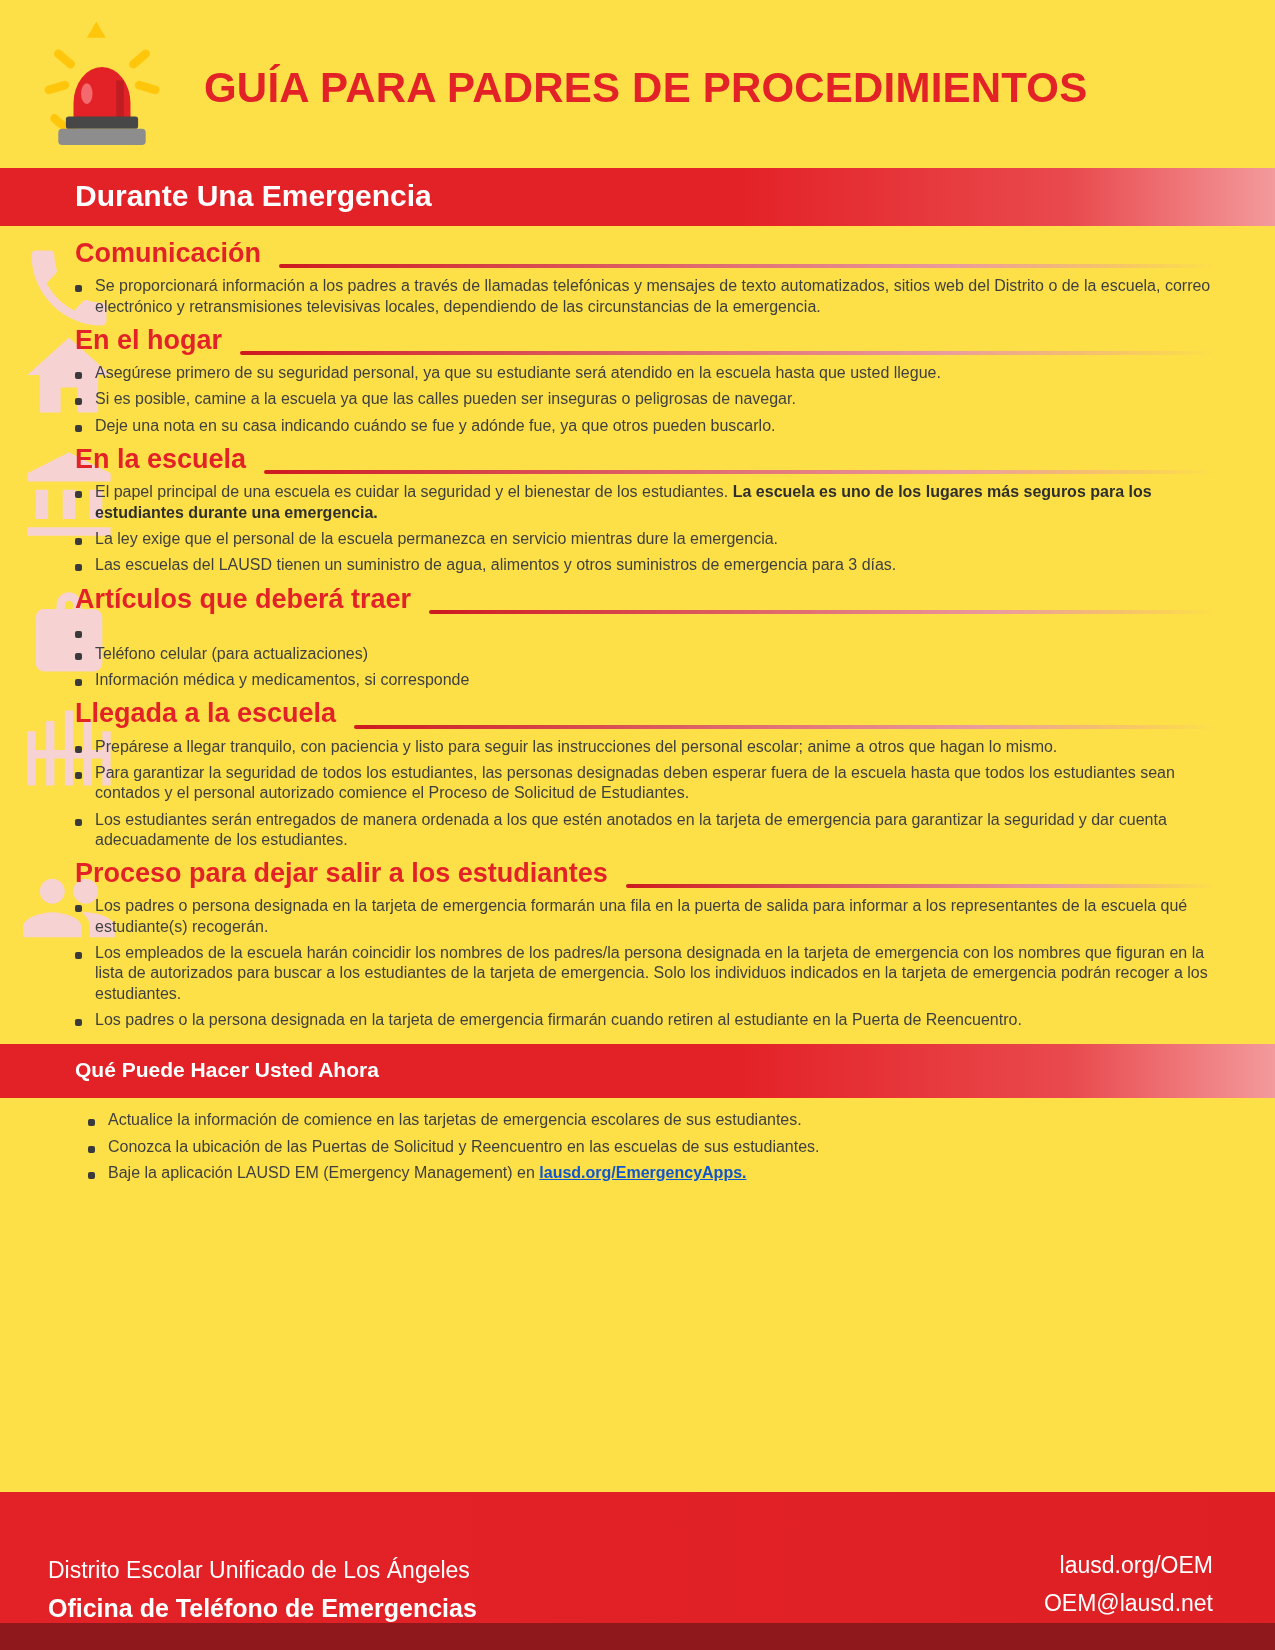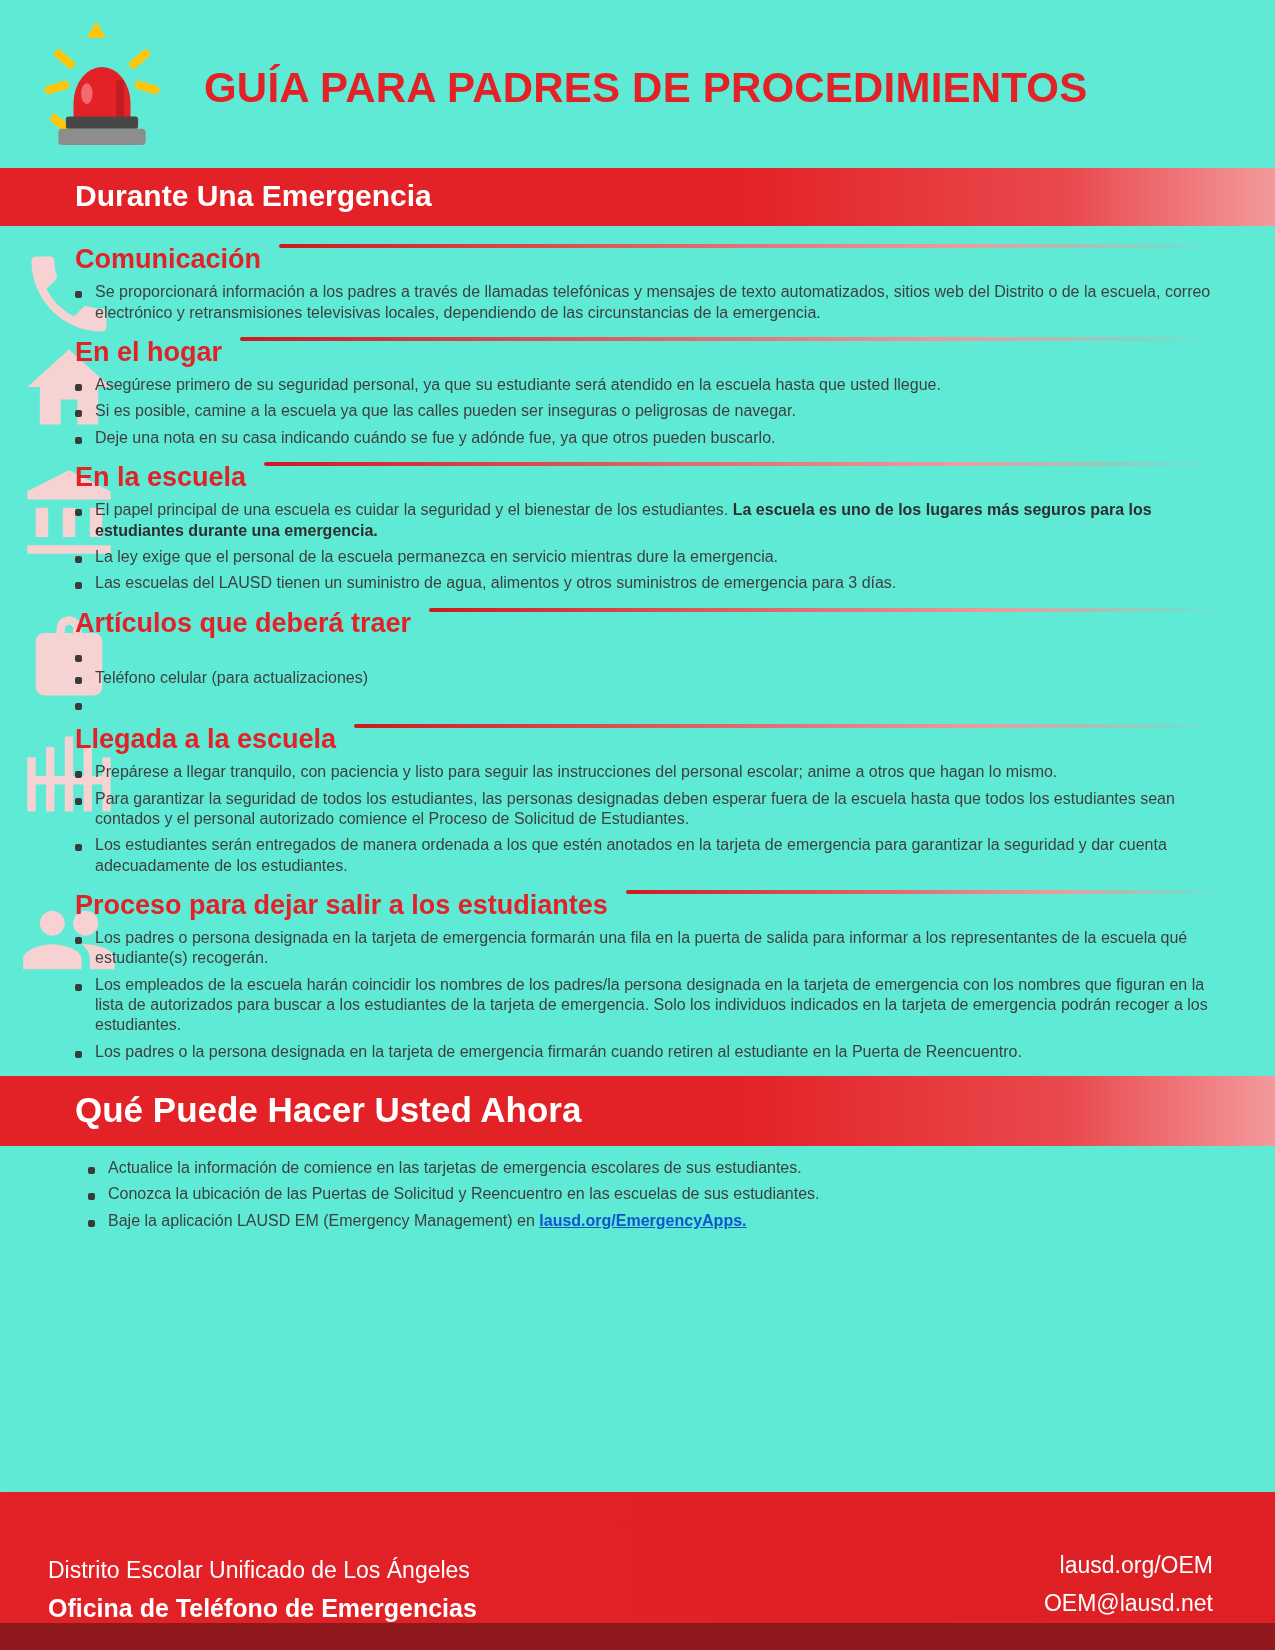--- a/index.html
+++ b/index.html
@@ -6,39 +6,39 @@
     --red:#e32227;
     --dark-red:#8e181b;
     --pink:#f7d2d2;
     --text:#3f3f3f;
     --link:#1155cc;
     --yellow:#ffc60b;
   }
   *{box-sizing:border-box;}
   html,body{margin:0;padding:0;}
   body{width:1275px;height:1650px;background:#fff;font-family:"Liberation Sans",sans-serif;}
-  .page{position:relative;width:1275px;height:1650px;overflow:hidden;background:#5eead4;}
+  .page{position:relative;width:1275px;height:1650px;overflow:hidden;background:#fde047;}
 
   
   .hdr{display:flex;align-items:center;gap:26px;padding:12px 40px 4px 26px;}
   .siren{width:152px;height:152px;flex:0 0 auto;}
   .siren svg{width:100%;height:100%;}
   .title{margin:0;color:var(--red);font-weight:bold;font-size:42px;line-height:1.3;letter-spacing:0.2px;}
 
   
   .banner{background:linear-gradient(90deg,var(--red) 0%,var(--red) 58%,#e94a4e 84%,#f39a9c 100%);
           color:#fff;font-weight:bold;font-size:30px;padding:11px 20px 13px 75px;}
-  .banner.b2{font-size:35px;padding:14px 20px 16px 75px;margin-top:14px;}
+  .banner.b2{font-size:21px;padding:14px 20px 16px 75px;margin-top:14px;}
 
   
   .main{padding:4px 58px 0 75px;}
   .sec{position:relative;}
   .wicon{position:absolute;left:-56px;top:0;width:100px;height:100px;pointer-events:none;}
   .wicon svg{width:100%;height:100%;fill:var(--pink);}
-  .shead{display:flex;align-items:flex-start;gap:18px;margin:14px 0 8px;position:relative;}
+  .shead{display:flex;align-items:flex-end;gap:18px;margin:8px 0 8px;position:relative;}
   .shead h2{margin:0;color:var(--red);font-size:27px;font-weight:bold;line-height:1.12;}
   .rule{flex:1;height:4px;border-radius:2px;
         background:linear-gradient(90deg,#cd1a1f 0%,#eb9b9d 72%,rgba(235,155,157,0) 100%);}
   .bullet{display:flex;gap:13px;margin:0 0 6px;position:relative;}
   .dot{flex:0 0 auto;width:7px;height:7px;border-radius:2px;background:#3a3a3a;margin-top:9px;}
   .bt{margin:0;font-size:16px;line-height:1.27;color:var(--text);}
   .bt strong{color:#2e2e2e;}
 
   
   .now{padding:12px 58px 0 88px;}
@@ -165,20 +165,21 @@
       </div>
       <div class="bullet">
         <span class="dot"></span>
       </div>
       <div class="bullet">
         <span class="dot"></span>
         <p class="bt">Teléfono celular (para actualizaciones)</p>
       </div>
       <div class="bullet">
         <span class="dot"></span>
+        <p class="bt">Información médica y medicamentos, si corresponde</p>
       </div>
     </section>
 
     <section class="sec">
       <span class="wicon">
         <svg viewBox="0 0 24 24">
             <path d="M2 21V8h2v13H2zm4.5 0V5.5h2V21h-2zM11 21V3h2v18h-2zm4.5 0V5.5h2V21h-2zM20 21V8h2v13h-2zM2 12.5h20v2H2v-2z"></path>
           </svg>
       </span>
       <div class="shead">

